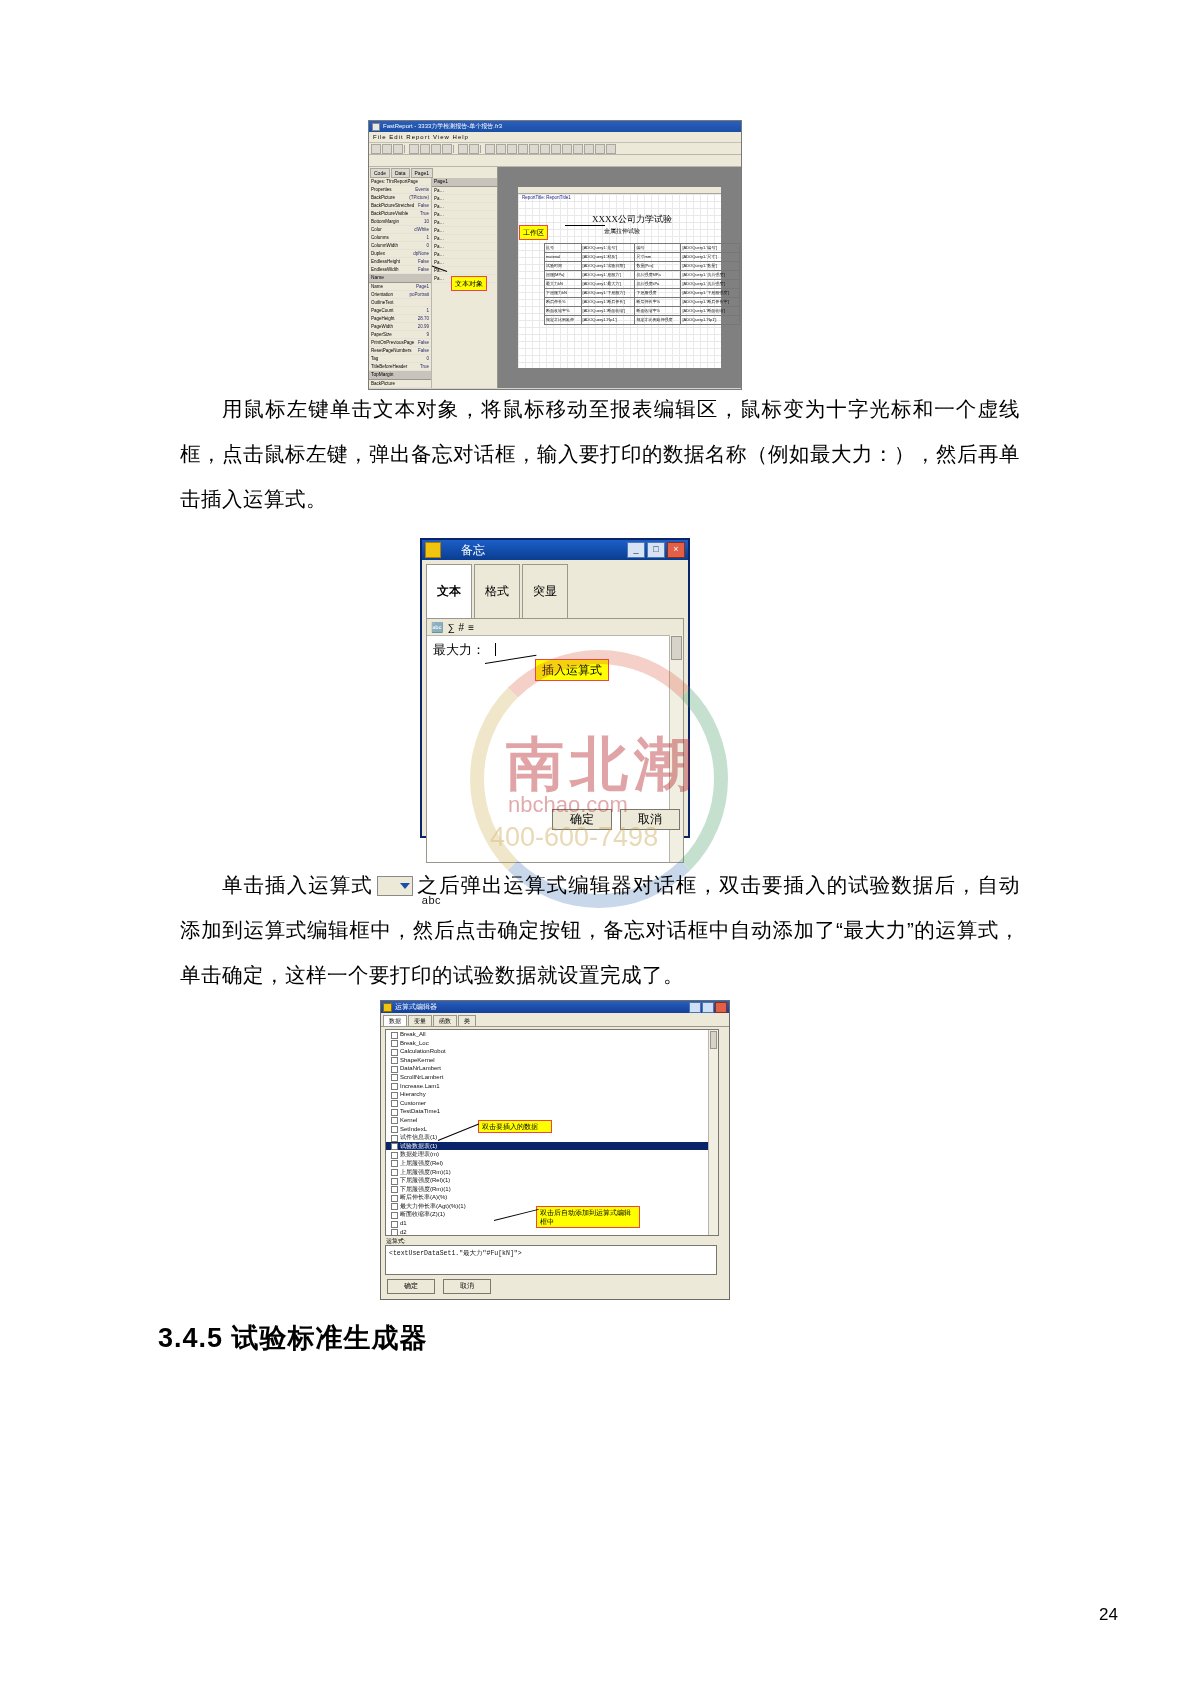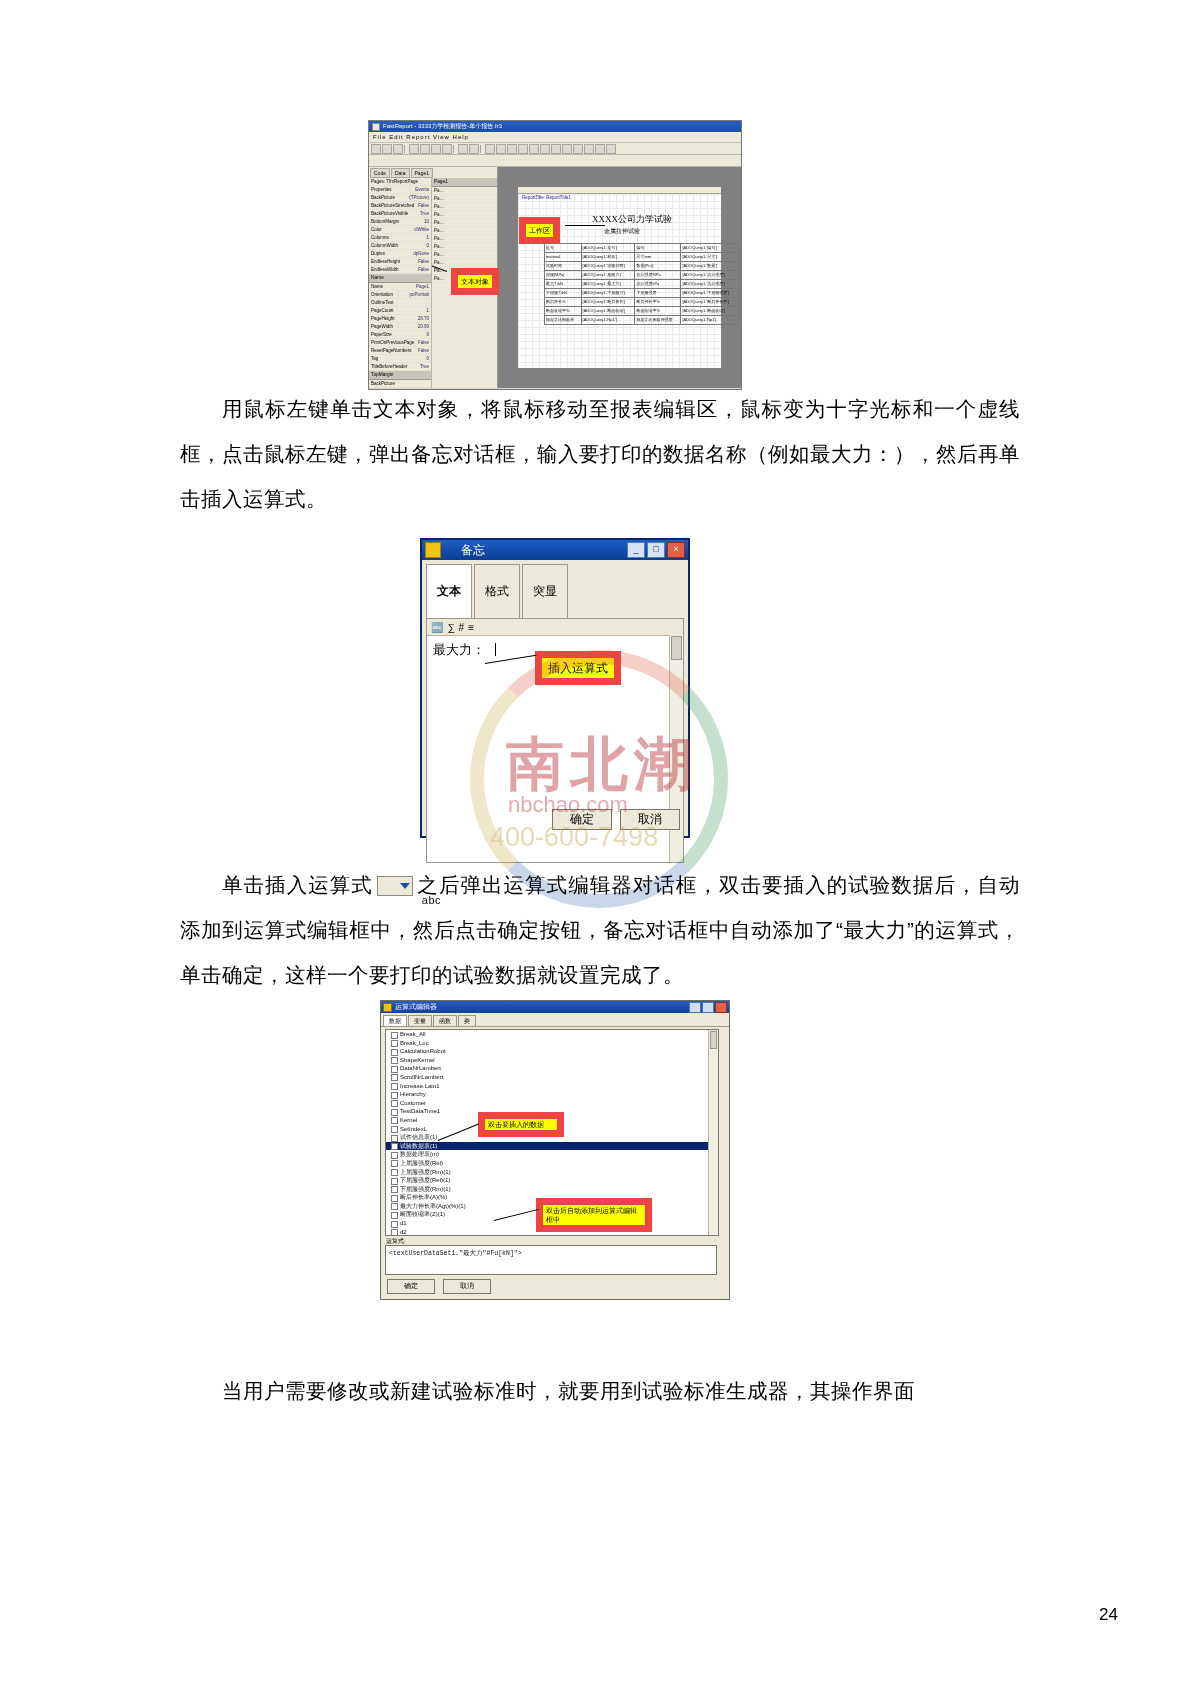--- a/index.html
+++ b/index.html
@@ -62,23 +62,23 @@
                            linear-gradient(to bottom,#e9e9e9 1px,transparent 1px);
           background-size:7px 7px;}
   .ruler{position:absolute;left:0;top:0;right:0;height:6px;background:#ece9d8;border-bottom:1px solid #a9a69e;}
   .band{position:absolute;left:4px;top:8px;font-size:4.5px;color:#1a1a8a;font-family:"Liberation Sans",sans-serif;}
   .rpt-title{position:absolute;left:74px;top:26px;font-size:9px;color:#000;font-family:"Liberation Serif",serif;}
   .rpt-sub{position:absolute;left:86px;top:40px;font-size:6px;color:#000;}
   .rpt-table{position:absolute;left:26px;top:56px;width:196px;border:1px solid #555;border-collapse:collapse;}
   .rpt-table td{border:1px solid #777;font-size:4px;line-height:8px;padding:0 1px;color:#111;
                 font-family:"Liberation Sans",sans-serif;white-space:nowrap;overflow:hidden;}
   .callout{
-    position:absolute;background:#ffff00;border:7px solid #ef4444;
+    position:absolute;background:#ffff00;border:1px solid #ef4444;
     font-family:"Liberation Sans",sans-serif;font-size:7px;color:#000;
-    padding:1px 3px;line-height:11px;white-space:nowrap;
+    padding:1px 3px;line-height:11px;white-space:nowrap;margin-top:8px;
   }
   .cline{position:absolute;background:#000;height:1px;transform-origin:left center;}
 
   
   .fig2{position:absolute;left:420px;top:538px;width:266px;height:296px;
         border:2px solid #0a246a;background:#ece9d8;}
   .f2-title{height:20px;background:linear-gradient(#1c5fc8,#0a3d91);display:flex;align-items:center;
             padding:0 3px;color:#fff;font-size:12px;font-family:"Liberation Sans",sans-serif;gap:16px;}
   .f2-ico{width:14px;height:14px;background:#f1c40f;border:1px solid #b07d00;margin-right:4px;}
   .wbtns{margin-left:auto;display:flex;gap:2px;}
@@ -536,16 +536,16 @@
     </div>
 
     <div class="f3-explabel">运算式:</div>
     <div class="f3-exp">&lt;textUserDataSet1."最大力"#Fu[kN]"&gt;</div>
     <div class="f3-btns">
       <div class="f3-btn">确定</div>
       <div class="f3-btn">取消</div>
     </div>
   </div>
 
-  <div class="para indent" style="position:absolute;left:180px;top:1368px;width:840px;">当用户需要修改或新建试验标准时，就要用到试验标准生成器，其操作界面</div>
+  <div class="h3" style="position:absolute;left:158px;top:1320px;">3.4.5  试验标准生成器</div>
 
   <div class="pageno">24</div>
 </div>
 
 </body></html>

